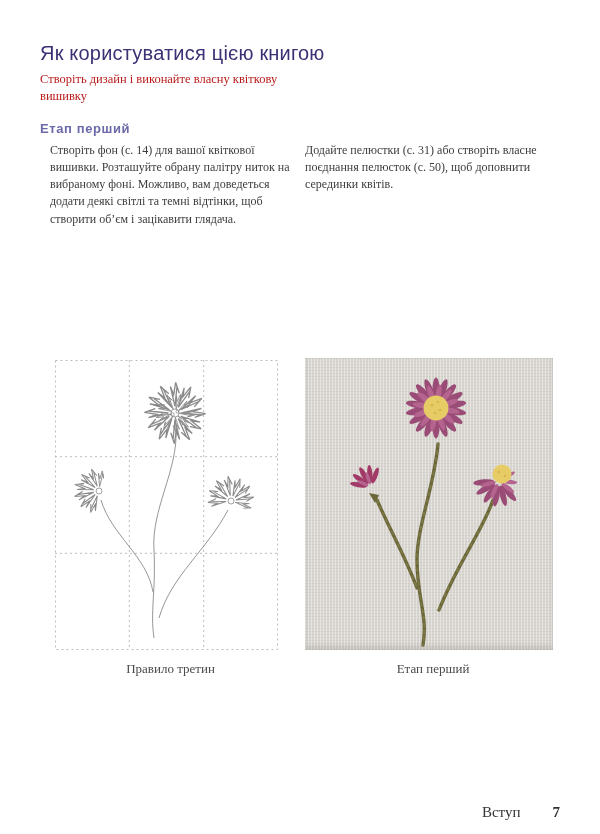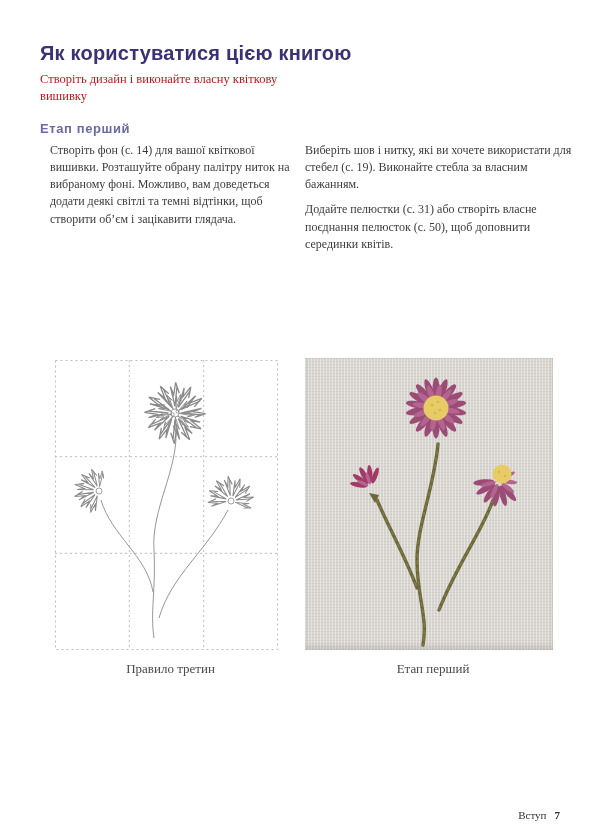--- a/index.html
+++ b/index.html
@@ -2,21 +2,21 @@
 <html lang="uk"><head>
 <meta charset="utf-8">
 <style>
   html,body{margin:0;padding:0;background:#ffffff;}
   .page{
     position:relative;width:600px;height:834px;background:#ffffff;
     font-family:"Liberation Serif",serif;color:#3c3c3c;overflow:hidden;
   }
   .title{
     position:absolute;left:40px;top:42px;margin:0;
-    font-family:"Liberation Sans",sans-serif;font-weight:bold;
+    font-family:"Liberation Sans",sans-serif;font-weight:normal;
     font-size:20px;letter-spacing:.2px;color:#3a3274;
   }
   .subtitle{
     position:absolute;left:40px;top:71px;width:280px;margin:0;
     font-size:12.5px;line-height:1.32;color:#b91c1c;
   }
   .section-heading{
     position:absolute;left:40px;top:121px;margin:0;
     font-family:"Liberation Sans",sans-serif;font-weight:bold;
     font-size:13px;letter-spacing:.6px;color:#6b69a8;
@@ -37,39 +37,38 @@
   }
   .photo-bg svg{position:absolute;inset:0;}
   .caption{
     position:absolute;top:657px;margin:4px;text-align:center;
     font-size:13px;color:#4a4a4a;
   }
   .cap-left{left:55px;width:223px;}
   .cap-right{left:305px;width:248px;}
   .footer{
     position:absolute;right:40px;bottom:13px;
-    font-size:11px;color:#333;display:flex;gap:8px;align-items:baseline;
+    font-size:15px;color:#333;display:flex;gap:32px;align-items:baseline;
   }
   .footer .pagenum{font-weight:bold;}
 </style>
 </head>
 <body>
 
 <div class="page">
 
   <h1 class="title">Як користуватися цією книгою</h1>
   <p class="subtitle">Створіть дизайн і виконайте власну квіткову вишивку</p>
   <h2 class="section-heading">Етап перший</h2>
 
   <div class="col col-left">
     <p>Створіть фон (с. 14) для вашої квіткової вишивки. Розташуйте обрану палітру ниток на вибраному фоні. Можливо, вам доведеться додати деякі світлі та темні відтінки, щоб створити об’єм і зацікавити глядача.</p>
   </div>
 
   <div class="col col-right">
-    <p>Виберіть шов і нитку, які ви хочете використати для стебел (с. 19). Виконайте стебла за власним бажанням.</p>
     <p>Додайте пелюстки (с. 31) або створіть власне поєднання пелюсток (с. 50), щоб доповнити серединки квітів.</p>
   </div>
 
   <div class="figure fig-left">
     <svg width="223" height="290" viewBox="0 0 223 290">
       <defs>
         <path id="skp" d="M0,-4 L-2.8,-16 L-0.8,-11 L0.4,-18.5 L2.6,-12 L1.2,-16 Z"></path>
       </defs>
 
       <g stroke="#b5b5b5" stroke-width="0.9" stroke-dasharray="2 3" fill="none">

